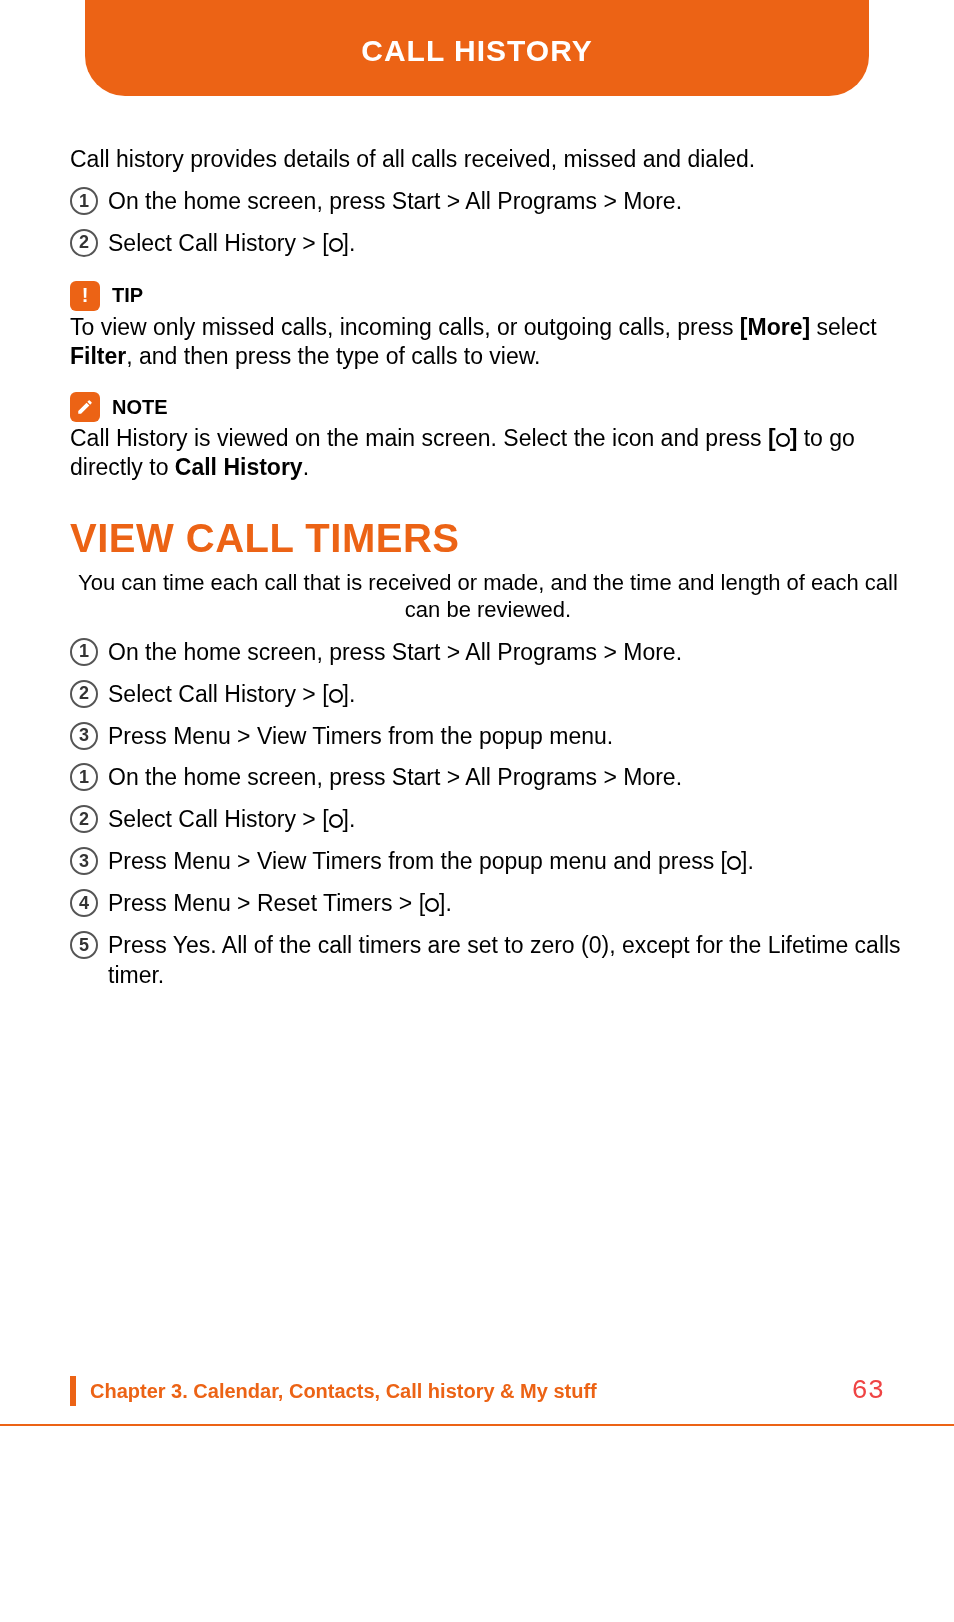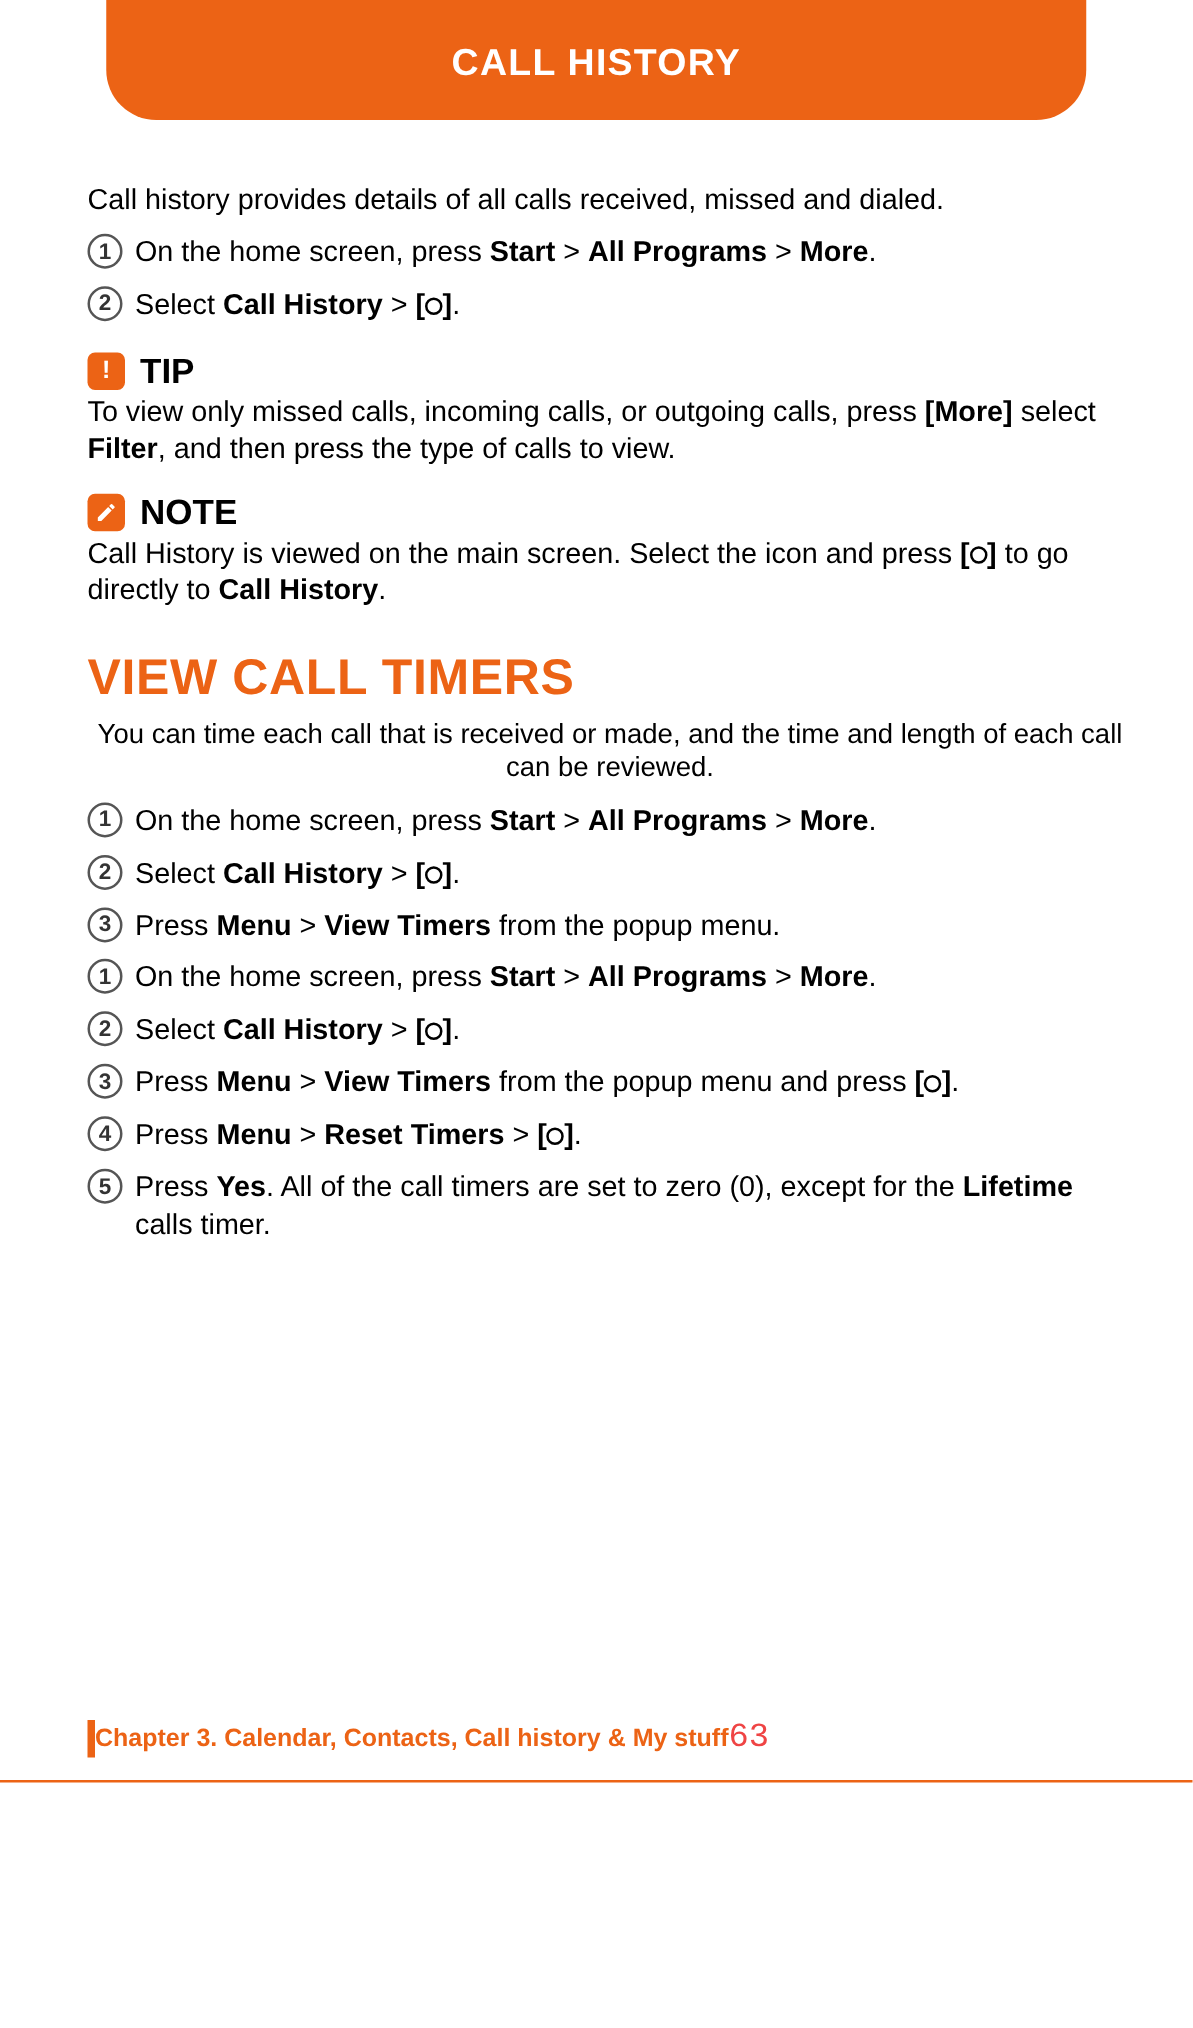--- a/index.html
+++ b/index.html
@@ -58,21 +58,21 @@
       font-size: 18px;
       margin-right: 10px;
       margin-top: 0px;
       color: #333;
     }
     .step-text {
       flex: 1;
       line-height: 1.3;
     }
     .step-text b {
-      font-weight: bold;
+      font-weight: normal;
     }
     .small-circle {
       display: inline-block;
       width: 14px;
       height: 14px;
       border: 2px solid #000;
       border-radius: 50%;
       vertical-align: -1px;
     }
     .callout {
@@ -97,21 +97,21 @@
       margin-right: 12px;
       font-size: 20px;
     }
     .callout-icon.note svg {
       width: 18px;
       height: 18px;
       fill: #fff;
     }
     .callout-label {
       font-weight: bold;
-      font-size: 28px;
+      font-size: 20px;
       color: #000;
     }
     .callout-body {
       font-size: 23px;
       line-height: 1.25;
       color: #000;
     }
     .section-heading {
       color: #ec6315;
       font-family: 'Arial Narrow', Arial, sans-serif;
@@ -139,21 +139,23 @@
       position: absolute;
       bottom: -20px;
       left: 0;
       right: 0;
       height: 2px;
       background: #ec6315;
     }
     .footer-inner {
       display: flex;
       align-items: center;
+      justify-content: space-between;
       border-left: 6px solid #ec6315;
+      padding-left: 14px;
       height: 30px;
     }
     .footer-chapter {
       color: #ec6315;
       font-weight: bold;
       font-size: 20px;
       font-family: 'Arial Narrow', Arial, sans-serif;
       font-stretch: condensed;
     }
     .footer-page {

